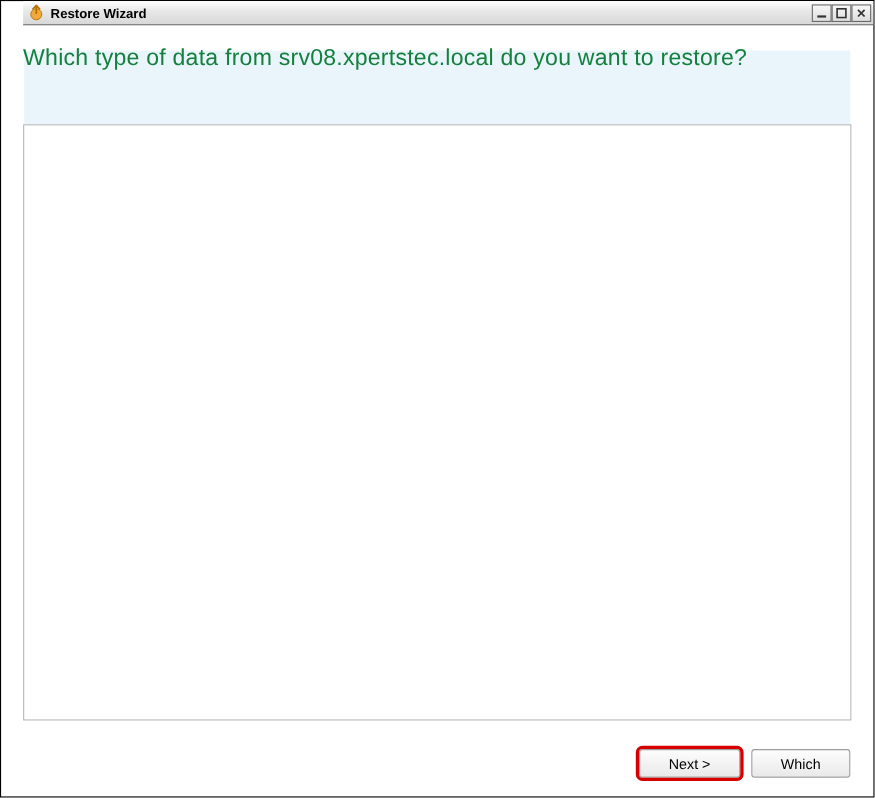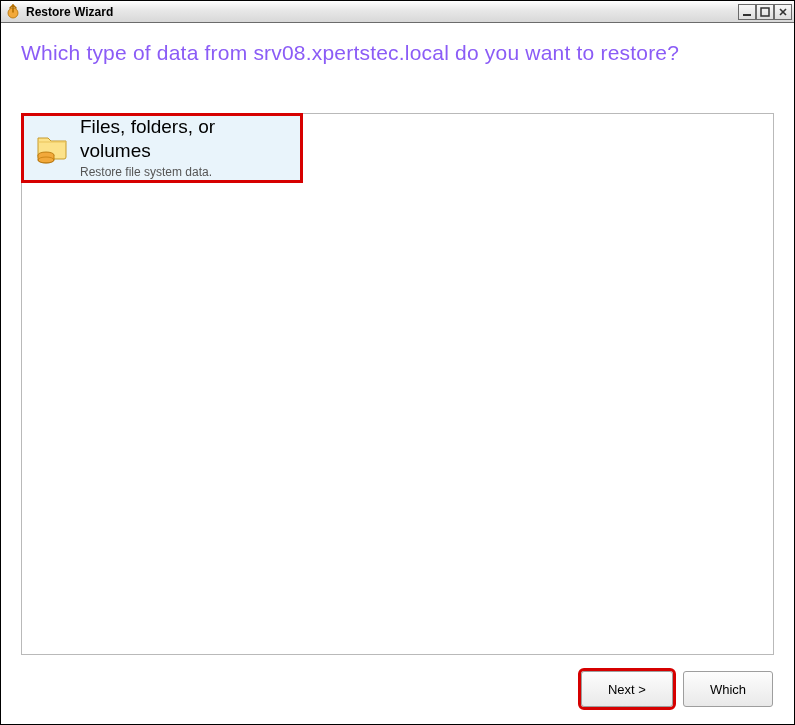--- a/index.html
+++ b/index.html
@@ -13,20 +13,21 @@
   }
   
   .titlebar {
     height: 22px;
     background: linear-gradient(to bottom, #ffffff 0%, #e9e9e9 40%, #d8d8d8 100%);
     border-bottom: 1px solid #6b6b6b;
     display: flex;
     align-items: center;
     padding: 0 2px 0 4px;
     font-size: 12px;
+    margin-left: 20px;
   }
   .titlebar .app-icon {
     width: 16px; height: 16px;
     margin-right: 5px;
     display: flex; align-items: center; justify-content: center;
   }
   .titlebar .title-text {
     font-weight: bold;
     color: #000;
     flex: 0 0 auto;
@@ -42,21 +43,21 @@
     margin-left: 0;
   }
   .win-btn svg { display: block; }
 
   
   .content {
     padding: 18px 20px 0 20px;
   }
   .heading {
     font-size: 21px;
-    color: #8b5cf6;
+    color: #15803d;
     font-weight: 400;
     margin-bottom: 48px;
     letter-spacing: 0.2px;
   }
 
   
   .options-frame {
     border: 1px solid #b9b9b9;
     height: 542px;
     background: #ffffff;
@@ -96,21 +97,21 @@
   
   .footer {
     position: absolute;
     bottom: 18px;
     right: 22px;
     display: flex;
     gap: 10px;
   }
   .btn {
     min-width: 90px;
-    height: 36px;
+    height: 26px;
     font-size: 13px;
     font-family: inherit;
     border: 1px solid #9e9e9e;
     border-radius: 3px;
     background: linear-gradient(to bottom, #fdfdfd, #e9e9e9);
     cursor: pointer;
     padding: 0 26px;
   }
   .btn.primary-highlight {
     outline: 3px solid #d60000;
@@ -147,37 +148,20 @@
         <line x1="8" y1="2" x2="2" y2="8" stroke="#333" stroke-width="1.6"></line>
       </svg>
     </div>
   </div>
 </div>
 
 <div class="content">
   <div class="heading">Which type of data from srv08.xpertstec.local do you want to restore?</div>
 
   <div class="options-frame">
-    <div class="option-row highlighted" style="width:280px; border-right:none;">
-      <span class="option-icon">
-        <svg width="36" height="36" viewBox="0 0 36 36">
-
-          <path d="M4 8 h10 l3 3 h15 v16 a2 2 0 0 1 -2 2 H6 a2 2 0 0 1 -2 -2 Z" fill="#fce28a" stroke="#c79a2a" stroke-width="1"></path>
-          <path d="M4 12 h28" stroke="#e9c35a" stroke-width="1"></path>
-
-          <ellipse cx="12" cy="25" rx="8" ry="3" fill="#f2a93b" stroke="#b36f00" stroke-width="0.8"></ellipse>
-          <path d="M4 25 v5 a8 3 0 0 0 16 0 v-5" fill="#f2a93b" stroke="#b36f00" stroke-width="0.8"></path>
-          <ellipse cx="12" cy="30" rx="8" ry="3" fill="none" stroke="#b36f00" stroke-width="0.6"></ellipse>
-        </svg>
-      </span>
-      <div class="option-text">
-        <span class="option-title">Files, folders, or volumes</span>
-        <span class="option-desc">Restore file system data.</span>
-      </div>
-    </div>
 
     <div style="height:68px; margin-top:-68px; background:#e9f4fb; position:relative; z-index:-1;"></div>
   </div>
 </div>
 
 <div class="footer">
   <button class="btn primary-highlight">Next &gt;</button>
   <button class="btn">Which</button>
 </div>
 

